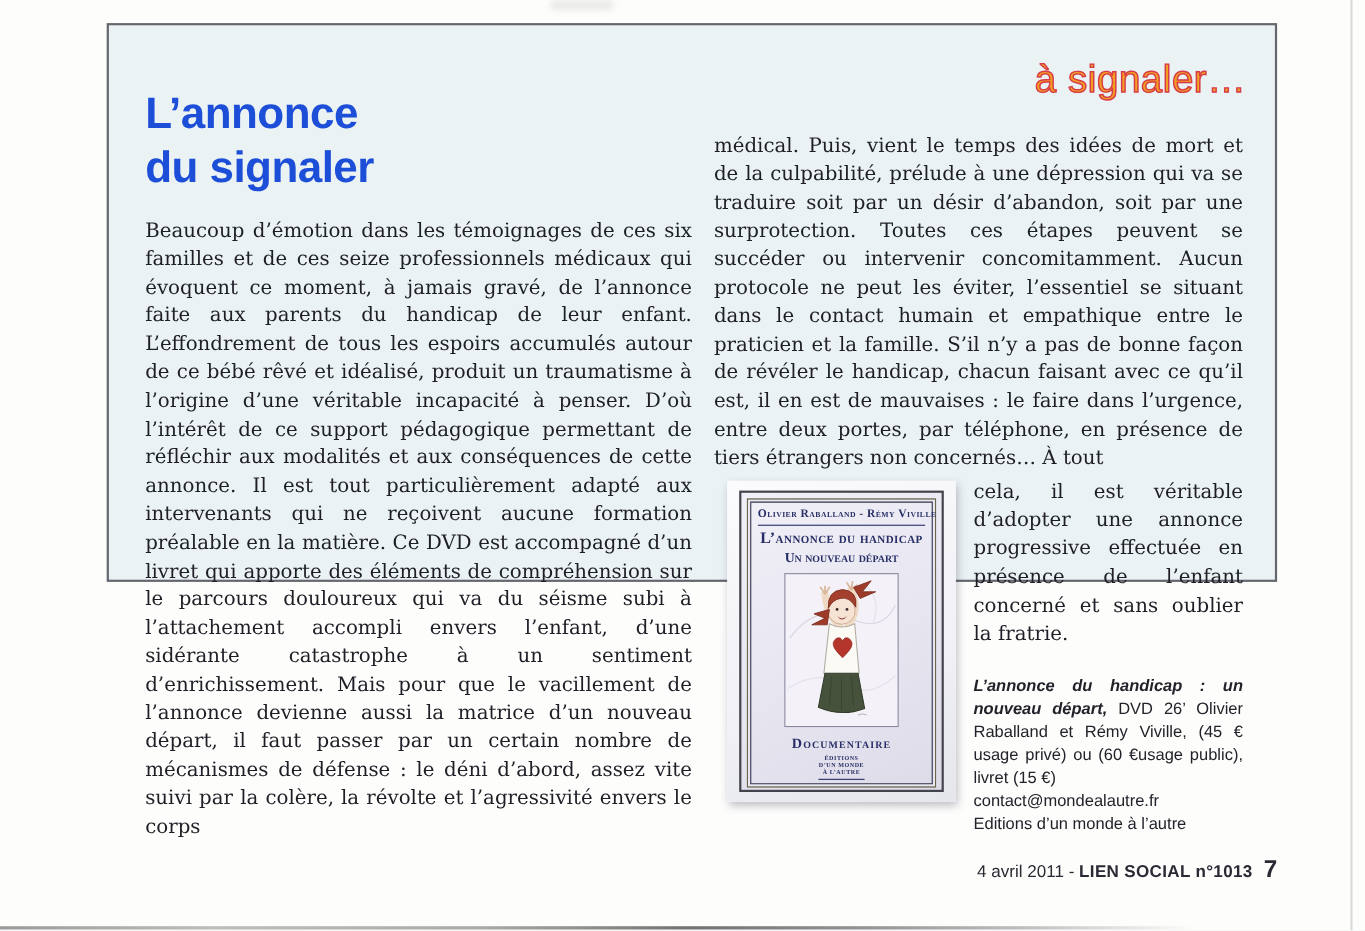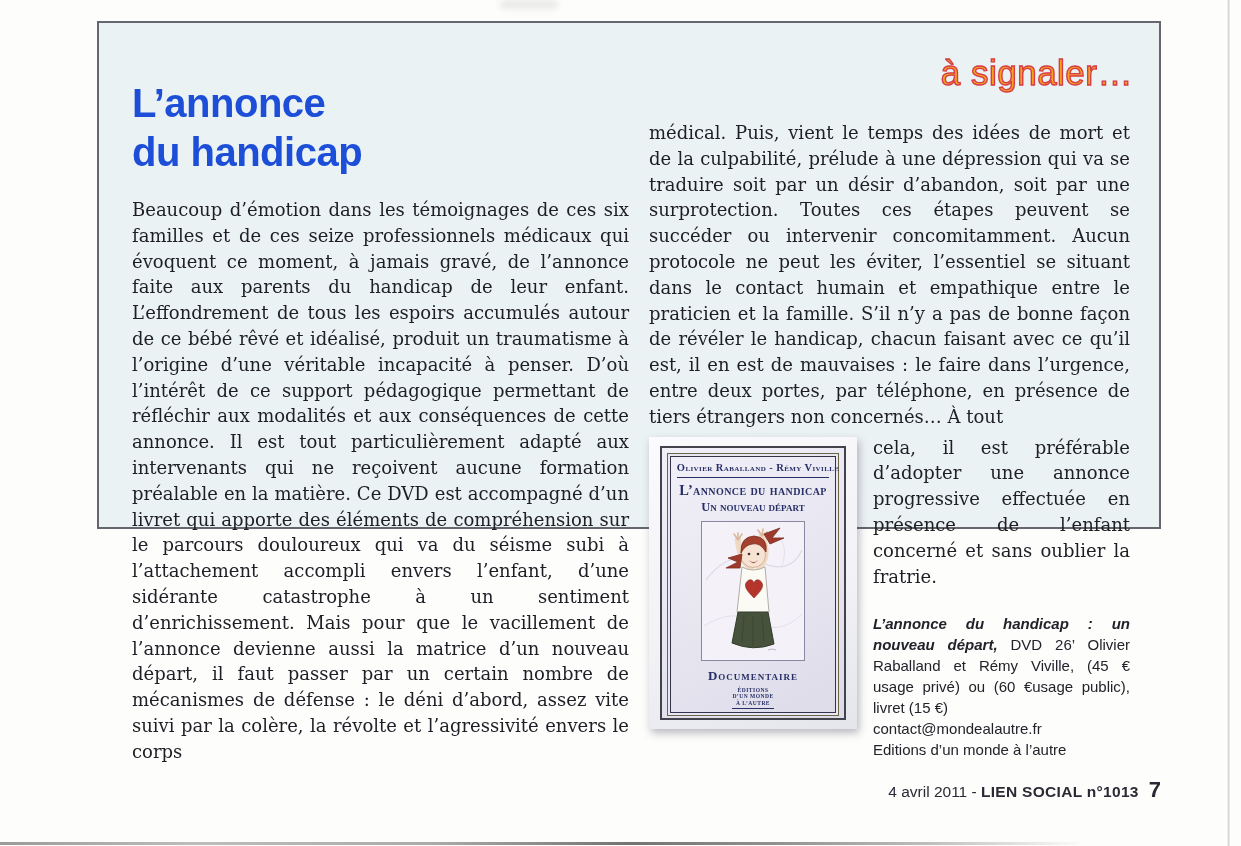--- a/index.html
+++ b/index.html
@@ -34,21 +34,21 @@
   h1.article-title span{display:block;}
   p.body-text{
     margin:0;font-size:18px;line-height:25.8px;color:#1e1e26;
     text-align:justify;
   }
   
   .rc-bottom{display:flex;margin-top:5px;}
   .rc-right{flex:1;padding-left:16px;min-width:0;}
   
   figure.dvd{
-    margin:2px 0 0 0;flex:none;width:208px;height:292px;box-sizing:border-box;
+    margin:2px 0 0 12px;flex:none;width:208px;height:292px;box-sizing:border-box;
     background:linear-gradient(160deg,#fbfbfd 0%,#f1f1f6 60%,#e4e6ec 100%);
     box-shadow:2px 4px 8px rgba(60,60,80,.35);
     padding:9px 11px;
   }
   .cover{
     width:100%;height:100%;box-sizing:border-box;
     background:linear-gradient(150deg,#f1eff7 0%,#e7e5f0 55%,#dddbe8 100%);
     border:2px solid #43434c;padding:5px;
     display:flex;flex-direction:column;
   }
@@ -121,21 +121,21 @@
 
 <div class="panel">
 
   <div class="section-label">à signaler…</div>
 
   <div class="columns">
 
     <div class="col-left">
       <h1 class="article-title">
         <span>L’annonce</span>
-        <span>du handicap</span>
+        <span>du signaler</span>
       </h1>
       <p class="body-text">Beaucoup d’émotion dans les témoignages de ces six familles et de ces seize professionnels médicaux qui évoquent ce moment, à jamais gravé, de l’annonce faite aux parents du handicap de leur enfant. L’effondrement de tous les espoirs accumulés autour de ce bébé rêvé et idéalisé, produit un traumatisme à l’origine d’une véritable incapacité à penser. D’où l’intérêt de ce support pédagogique permettant de réfléchir aux modalités et aux conséquences de cette annonce. Il est tout particulièrement adapté aux intervenants qui ne reçoivent aucune formation préalable en la matière. Ce DVD est accompagné d’un livret qui apporte des éléments de compréhension sur le parcours douloureux qui va du séisme subi à l’attachement accompli envers l’enfant, d’une sidérante catastrophe à un sentiment d’enrichissement. Mais pour que le vacillement de l’annonce devienne aussi la matrice d’un nouveau départ, il faut passer par un certain nombre de mécanismes de défense : le déni d’abord, assez vite suivi par la colère, la révolte et l’agressivité envers le corps</p>
     </div>
 
     <div class="col-right">
       <p class="body-text">médical. Puis, vient le temps des idées de mort et de la culpabilité, prélude à une dépression qui va se traduire soit par un désir d’abandon, soit par une surprotection. Toutes ces étapes peuvent se succéder ou intervenir concomitamment. Aucun protocole ne peut les éviter, l’essentiel se situant dans le contact humain et empathique entre le praticien et la famille. S’il n’y a pas de bonne façon de révéler le handicap, chacun faisant avec ce qu’il est, il en est de mauvaises : le faire dans l’urgence, entre deux portes, par téléphone, en présence de tiers étrangers non concernés… À tout</p>
 
       <div class="rc-bottom">
 
         <figure class="dvd">
@@ -169,21 +169,21 @@
               <div class="cover-publisher">
                 <div>Éditions</div>
                 <div>d’un monde</div>
                 <div>à l’autre</div>
               </div>
             </div>
           </div>
         </figure>
 
         <div class="rc-right">
-          <p class="body-text">cela, il est préférable d’adopter une annonce progressive effectuée en présence de l’enfant concerné et sans oublier la fratrie.</p>
+          <p class="body-text">cela, il est véritable d’adopter une annonce progressive effectuée en présence de l’enfant concerné et sans oublier la fratrie.</p>
 
           <div class="caption">
             <p class="cap-main"><span class="cap-lead">L’annonce du handicap : un nouveau départ,</span> <span>DVD 26’ Olivier Raballand et Rémy Viville, (45 € usage privé) ou (60 €usage public), livret (15 €)</span></p>
             <p>contact@mondealautre.fr</p>
             <p>Editions d’un monde à l’autre</p>
           </div>
         </div>
 
       </div>
     </div>

